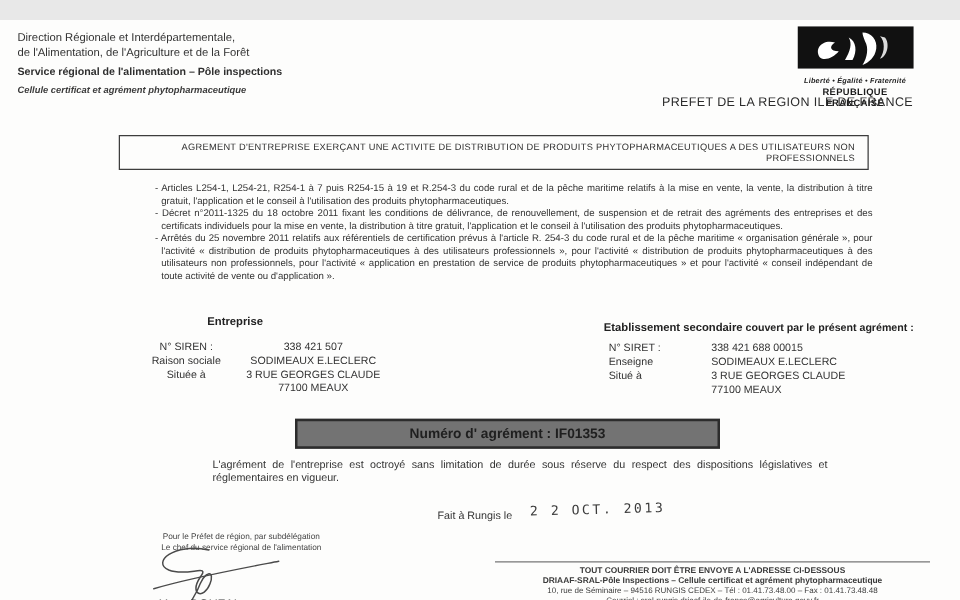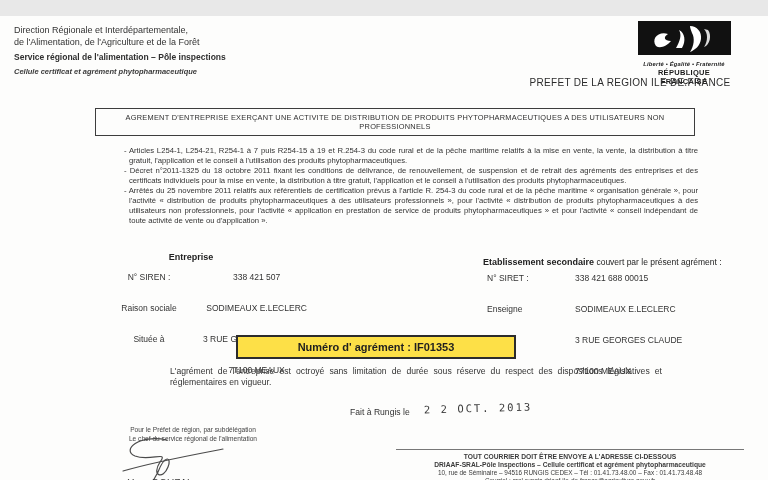--- a/index.html
+++ b/index.html
@@ -28,42 +28,42 @@
   .rf-name { font-size: 7.5px; font-weight: bold; color: #1b1b1b; letter-spacing: 0.3px; margin-top: 1px; }
   .prefet { left: 505px; top: 61px; width: 250px; text-align: center; font-size: 10px; color: #2b2b2b; letter-spacing: 0.3px; }
 
   
   .title-box {
     left: 95px; top: 92px; width: 600px; height: 28px;
     border: 1px solid #3d3d3d;
     display: flex; align-items: center; justify-content: center;
     padding: 0 10px;
   }
-  .title-box span { font-size: 7.4px; color: #2e2e2e; text-align: center; letter-spacing: 0.25px; }
+  .title-box span { font-size: 7.4px; color: #2e2e2e; text-align: right; letter-spacing: 0.25px; }
 
   
   .references { left: 120px; top: 130px; width: 578px; }
   .ref-heading { font-size: 8.2px; font-weight: bold; color: #222; margin-bottom: 1px; }
   .ref-item {
     font-size: 7.7px; line-height: 10px; color: #333;
     text-align: justify; padding-left: 9px; text-indent: -5px;
   }
 
   
   .party-heading { font-size: 9px; font-weight: bold; color: #222; }
-  .party-heading .normal { font-weight: normal; font-size: 8.5px; }
-  .kv { display: grid; grid-template-columns: 68px auto; column-gap: 14px; row-gap: 0; gap: 20px; }
+  .party-heading .normal { font-weight: bold; font-size: 8.5px; }
+  .kv { display: grid; grid-template-columns: 68px auto; column-gap: 14px; row-gap: 0; }
   .kv div { font-size: 8.5px; line-height: 11px; color: #333; white-space: nowrap; }
 
   
   .agrement-box {
-    left: 236px; top: 319px; width: 280px; height: 24px;
+    left: 236px; top: 319px; width: 340px; height: 24px;
     border: 2px solid #2c2c2c;
     display: flex; align-items: center; justify-content: center;
-    background: #fde047;
+    background: #737373;
   }
   .agrement-box span { font-size: 11px; font-weight: bold; color: #1f1f1f; }
 
   .validity { left: 170px; top: 350px; width: 492px; font-size: 8.6px; line-height: 11px; color: #333; text-align: justify; }
 
   .fait { left: 350px; top: 391px; font-size: 8.6px; color: #333; }
   .date-stamp {
     left: 424px; top: 386px;
     font-family: "DejaVu Sans Mono", monospace;
     font-size: 10.5px; letter-spacing: 2px; color: #3c3c3c;

